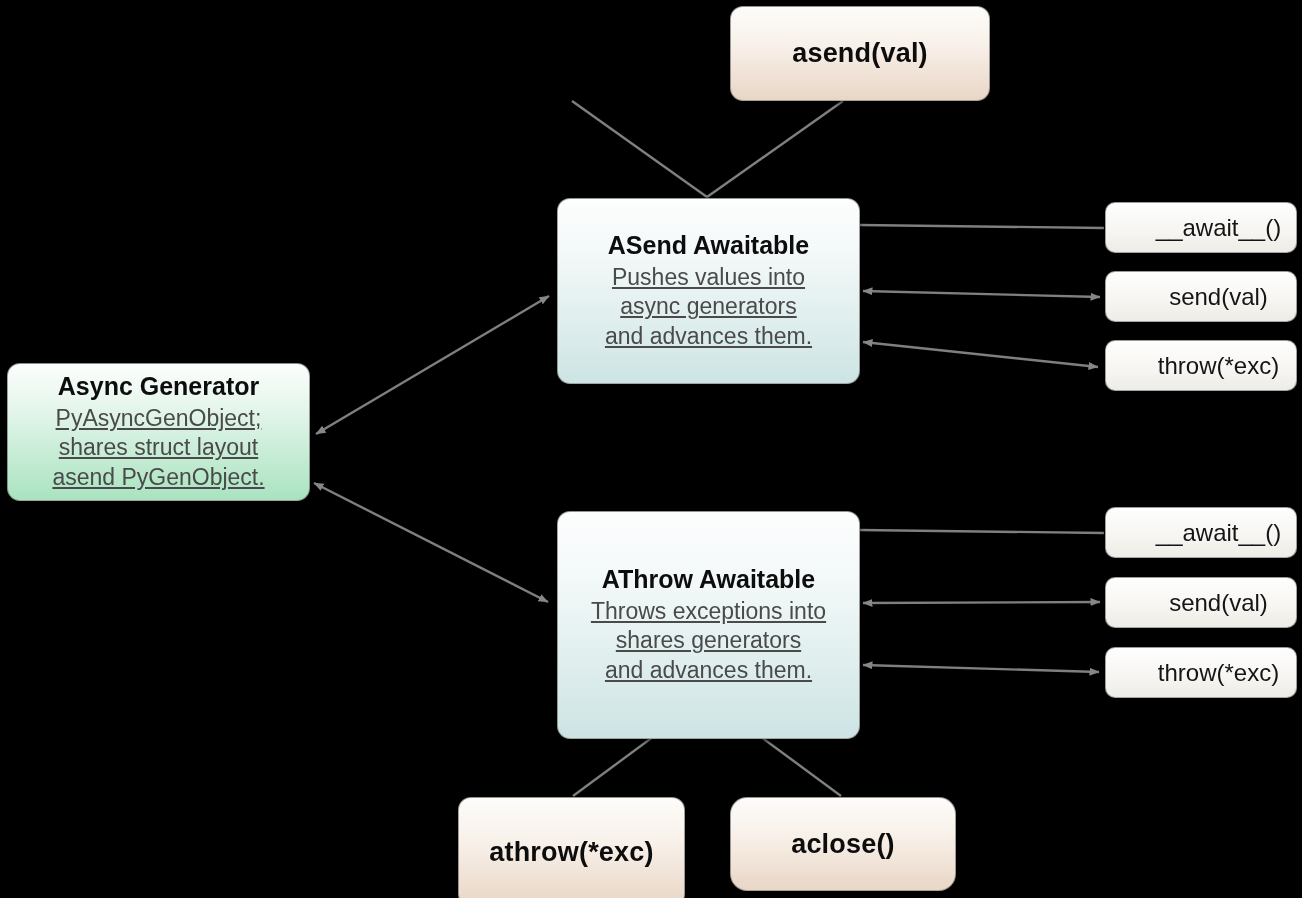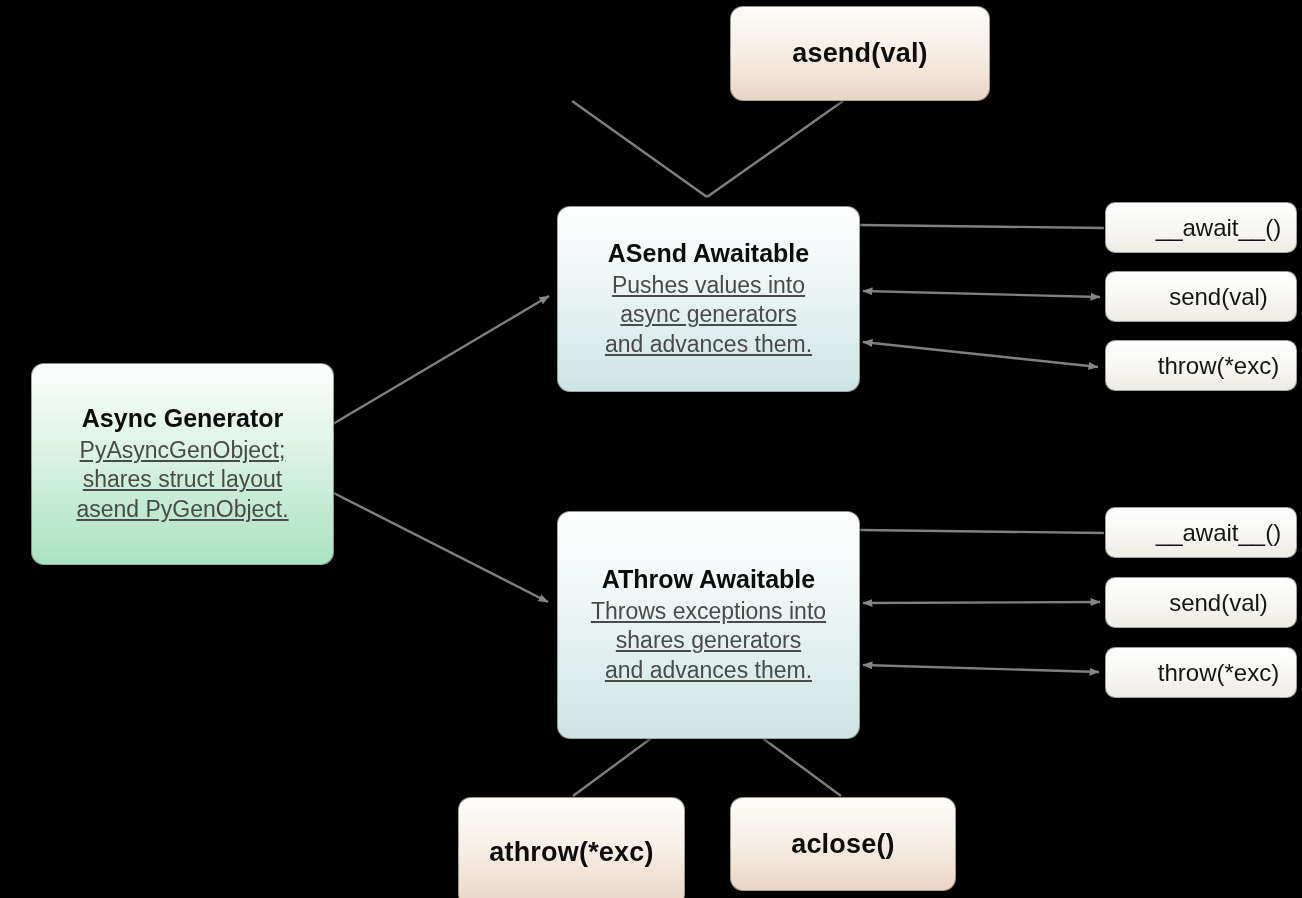--- a/index.html
+++ b/index.html
@@ -101,28 +101,28 @@
     <line class="edge" x1="863" y1="665" x2="1099" y2="672" marker-start="url(#arrowStart)" marker-end="url(#arrow)"></line>
 
     <line class="edge" x1="707" y1="697" x2="573" y2="796"></line>
     <line class="edge" x1="707" y1="697" x2="841" y2="796"></line>
   </svg>
 
   <div class="node peach" style="left:730px; top:6px; width:260px; height:95px;">
     <span class="label-lg">asend(val)</span>
   </div>
 
-  <div class="node teal" style="left:557px; top:198px; width:303px; height:186px;margin-top:8px;">
+  <div class="node teal" style="left:557px; top:198px; width:303px; height:186px;">
     <div class="node-title">ASend Awaitable</div>
     <div class="node-desc">Pushes values into
 async generators
 and advances them.</div>
   </div>
 
-  <div class="node green" style="left:7px; top:363px; width:303px; height:202px;margin-left:24px;">
+  <div class="node green" style="left:7px; top:363px; width:303px; height:138px;">
     <div class="node-title">Async Generator</div>
     <div class="node-desc">PyAsyncGenObject;
 shares struct layout
 asend PyGenObject.</div>
   </div>
 
   <div class="node teal" style="left:557px; top:511px; width:303px; height:228px;">
     <div class="node-title">AThrow Awaitable</div>
     <div class="node-desc">Throws exceptions into
 shares generators
@@ -145,17 +145,17 @@
   <div class="node plain" style="left:1105px; top:577px; width:192px; height:51px; border-radius:10px;">
     <span class="label-sm">send(val)</span>
   </div>
   <div class="node plain" style="left:1105px; top:647px; width:192px; height:51px; border-radius:10px;">
     <span class="label-sm">throw(*exc)</span>
   </div>
 
   <div class="node peach" style="left:458px; top:797px; width:227px; height:110px;">
     <span class="label-lg">athrow(*exc)</span>
   </div>
-  <div class="node peach" style="left:730px; top:797px; width:226px; height:94px;">
+  <div class="node peach" style="left:730px; top:797px; width:226px; height:94px;border-radius:17px;">
     <span class="label-lg">aclose()</span>
   </div>
 
 </div>
 
 </body></html>

